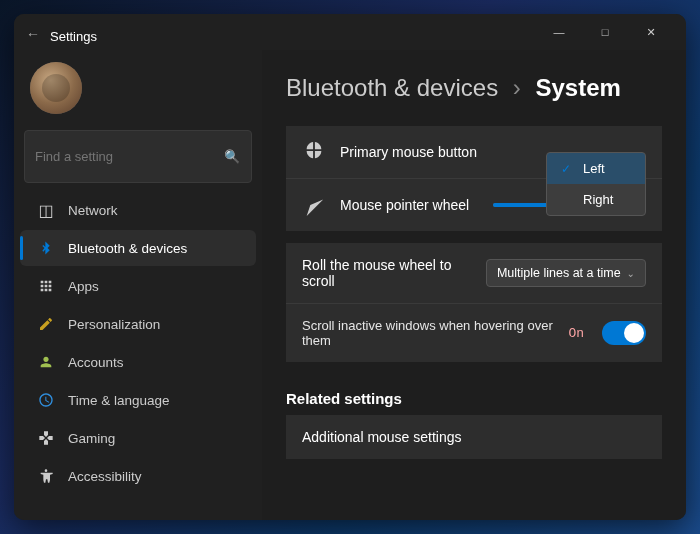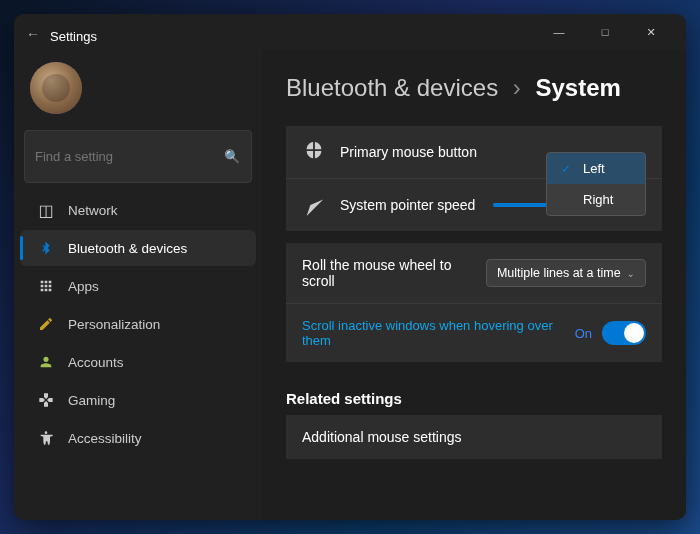--- a/index.html
+++ b/index.html
@@ -341,43 +341,44 @@
       width: 20px;
       height: 20px;
       background: #fff;
       border-radius: 50%;
       position: absolute;
       top: 2px;
       right: 2px;
       transition: right 0.2s;
     }
     .toggle-label {
-      color: #3b82f6;
+      color: #fca5a5;
       font-size: 13px;
-      margin-right: 4px;
+      margin-right: 12px;
+      font-family: Liberation Mono, monospace;
     }
 
     
     .related-row {
       display: flex;
       align-items: center;
       padding: 14px 16px;
       border-bottom: 1px solid #3a3a3a;
     }
     .related-row:last-child { border-bottom: none; }
     .related-label {
       flex: 1;
     }
     .related-title {
       color: #fff;
       font-size: 14px;
     }
 
     .row-desc {
-      color: #0ea5e9;
+      color: #e5e5e5;
       font-size: 13px;
       flex: 1;
     }
   </style>
 </head>
 <body>
 
 <div class="desktop-bg"></div>
 
 <div class="window">
@@ -435,20 +436,28 @@
         </div>
         <span>Personalization</span>
       </div>
       <div class="nav-item">
         <div class="nav-icon">
           <svg width="16" height="16" viewBox="0 0 24 24" fill="#a0c050">
             <path d="M12 12c2.21 0 4-1.79 4-4s-1.79-4-4-4-4 1.79-4 4 1.79 4 4 4zm0 2c-2.67 0-8 1.34-8 4v2h16v-2c0-2.66-5.33-4-8-4z"></path>
           </svg>
         </div>
         <span>Accounts</span>
+      </div>
+      <div class="nav-item">
+        <div class="nav-icon">
+          <svg width="16" height="16" viewBox="0 0 24 24" fill="#3090e0">
+            <path d="M12 2C6.48 2 2 6.48 2 12s4.48 10 10 10 10-4.48 10-10S17.52 2 12 2zm0 18c-4.42 0-8-3.58-8-8s3.58-8 8-8 8 3.58 8 8-3.58 8-8 8zm.5-13H11v6l5.25 3.15.75-1.23-4.5-2.67V7z"></path>
+          </svg>
+        </div>
+        <span>Time &amp; language</span>
       </div>
       <div class="nav-item">
         <div class="nav-icon">
           <svg width="16" height="16" viewBox="0 0 24 24" fill="#ccc">
             <path d="M15 7.5V2H9v5.5l3 3 3-3zM7.5 9H2v6h5.5l3-3-3-3zM9 16.5V22h6v-5.5l-3-3-3 3zM16.5 9l-3 3 3 3H22V9h-5.5z"></path>
           </svg>
         </div>
         <span>Gaming</span>
       </div>
       <div class="nav-item">
@@ -498,21 +507,21 @@
             </div>
           </div>
         </div>
 
         <div class="settings-row">
           <div class="row-icon">
             <svg width="22" height="22" viewBox="0 0 24 24" fill="#ccc">
               <path d="M4 24l4-12L22 6z"></path>
             </svg>
           </div>
-          <div class="row-label">System pointer speed</div>
+          <div class="row-label">Mouse pointer wheel</div>
           <div class="slider-container">
             <div class="slider-track">
               <div class="slider-fill" style="width:50%;"></div>
               <div class="slider-thumb" style="left:calc(50% - 8px);"></div>
             </div>
           </div>
         </div>
       </div>
 
 

